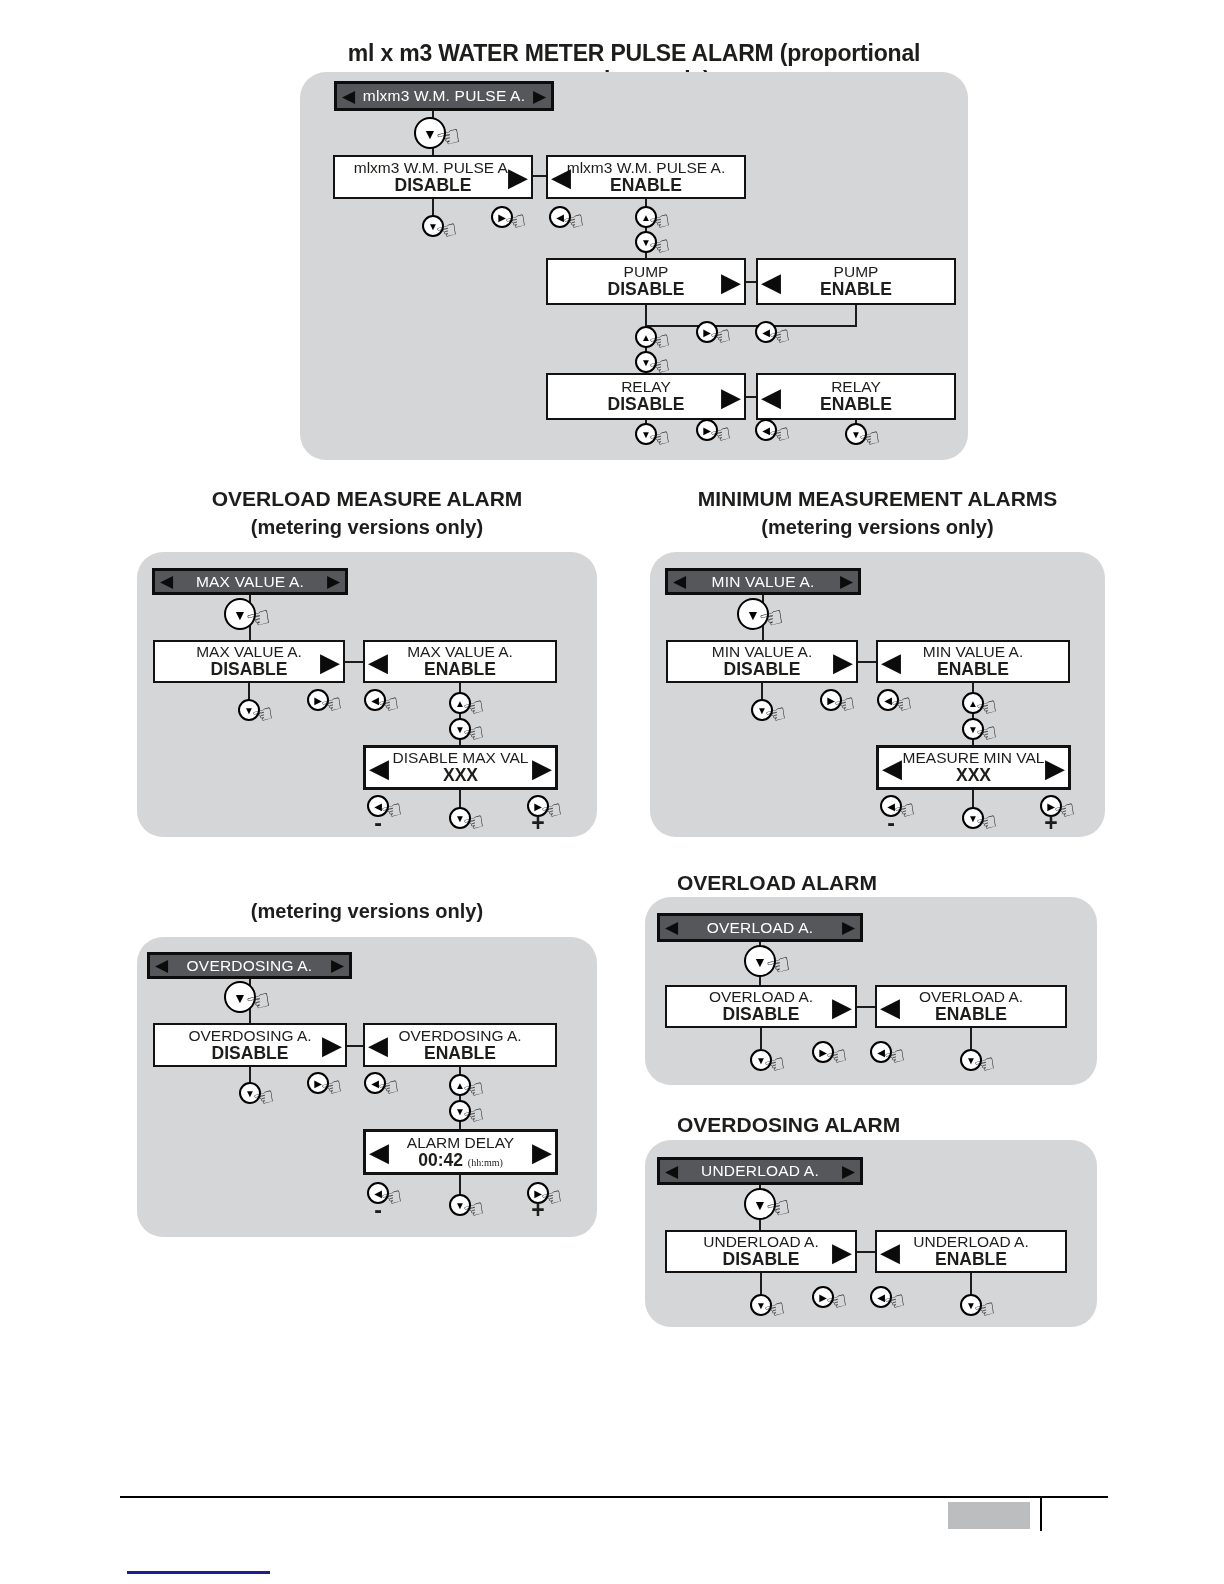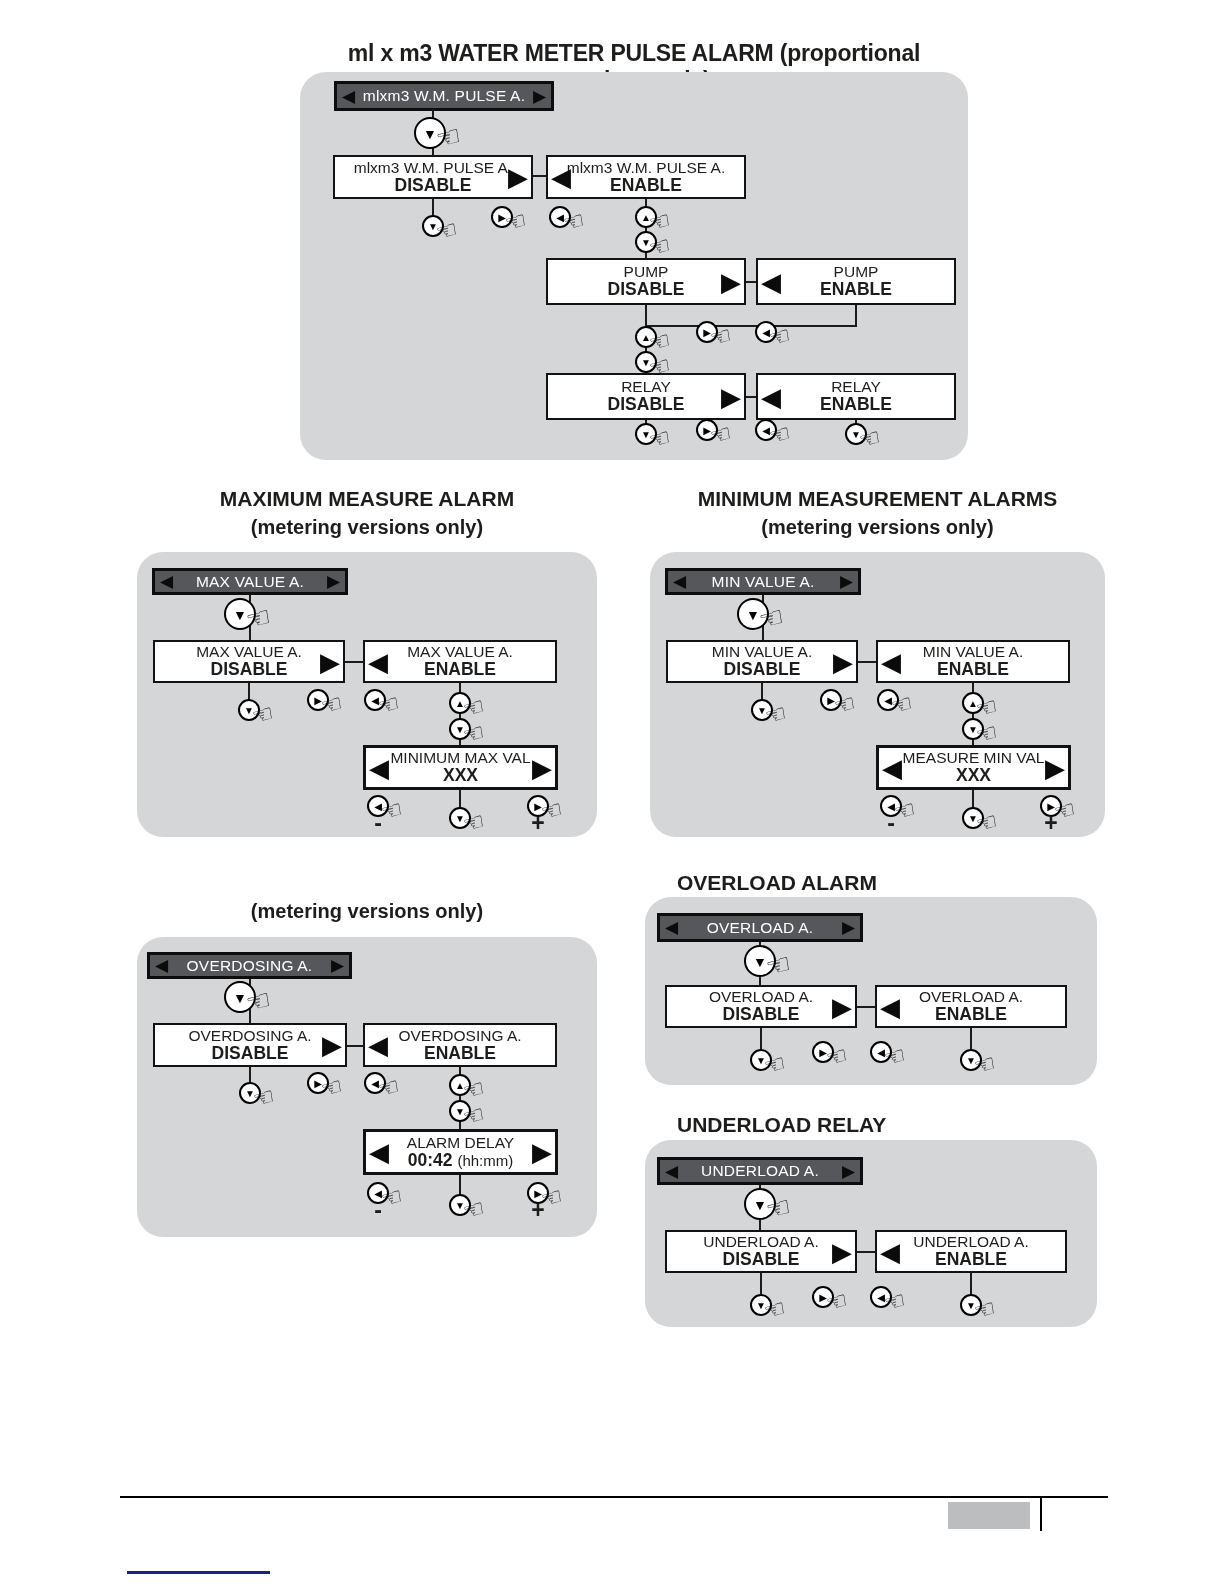--- a/index.html
+++ b/index.html
@@ -17,21 +17,21 @@
   .lcdhead .hl{flex:1;text-align:center;letter-spacing:0.2px;}
   .mbox{position:absolute;background:#fff;border:2.5px solid #121212;box-sizing:border-box;
         display:flex;flex-direction:column;align-items:center;justify-content:center;
         line-height:1.12;z-index:2;}
   .mbox .l1{font-size:15.5px;}
   .mbox .l2{font-size:17.5px;font-weight:bold;}
   .mbox .side{position:absolute;top:50%;transform:translateY(-50%);font-size:26px;line-height:1;color:#0b0b0b;}
   .mbox .sr{right:3px;}
   .mbox .sl{left:3px;}
   .vbox{border-width:3px;}
-  .vbox .l2 i{font-style:normal;font-weight:normal;font-size:15px;}
+  .vbox .l2 i{font-style:normal;font-weight:normal;font-size:10px;font-family:Liberation Serif, serif;}
   .vl{position:absolute;width:2px;background:#1c1c1c;z-index:1;}
   .hl2{position:absolute;height:2px;background:#1c1c1c;z-index:1;}
   .hbtn{position:absolute;z-index:3;width:22px;height:22px;}
   .hbtn .c{display:flex;width:100%;height:100%;border-radius:50%;background:#fff;
            border:2px solid #000;box-sizing:border-box;align-items:center;justify-content:center;}
   .hbtn .c b{font-style:normal;font-weight:normal;font-size:10px;line-height:1;color:#000;transform:translateY(0.5px);}
   .hbtn .hand{position:absolute;left:14px;top:4px;font-size:24px;line-height:1;color:#111;
               font-family:"DejaVu Sans",sans-serif;transform:rotate(-14deg);}
   .hbtn.big{width:32px;height:32px;}
   .hbtn.big .c{border-width:2.5px;}
@@ -183,21 +183,21 @@
       <span class="hand">☜</span>
     </span>
     <span class="hbtn" style="left:545px;top:351px;">
       <i class="c">
           <b>▼</b>
         </i>
       <span class="hand">☜</span>
     </span>
   </div>
 
-  <div class="stitle" style="left:137px;top:487px;width:460px;">MAXIMUM MEASURE ALARM</div>
+  <div class="stitle" style="left:137px;top:487px;width:460px;">OVERLOAD MEASURE ALARM</div>
   <div class="ssub" style="left:137px;top:516px;width:460px;">(metering versions only)</div>
 
   <div class="panel" style="left:137px;top:552px;width:460px;height:285px;">
     <div class="lcdhead" style="left:15px;top:16px;width:196px;height:27px;">
       <span class="ha">◀</span>
       <span class="hl">MAX VALUE A.</span>
       <span class="ha">▶</span>
     </div>
     <i class="vl" style="left:112px;top:43px;height:45px;"></i>
     <span class="hbtn big" style="left:87px;top:46px;">
@@ -247,21 +247,21 @@
       <span class="hand">☜</span>
     </span>
     <span class="hbtn" style="left:312px;top:166px;">
       <i class="c">
           <b>▼</b>
         </i>
       <span class="hand">☜</span>
     </span>
 
     <div class="mbox vbox" style="left:226px;top:193px;width:195px;height:45px;">
-      <span class="l1">MINIMUM MAX VAL</span>
+      <span class="l1">DISABLE MAX VAL</span>
       <span class="l2">XXX</span>
       <span class="side sl">◀</span>
       <span class="side sr">▶</span>
     </div>
 
     <i class="vl" style="left:322px;top:238px;height:18px;"></i>
     <span class="hbtn" style="left:230px;top:243px;">
       <i class="c">
           <b>◀</b>
         </i>
@@ -517,21 +517,21 @@
       <span class="hand">☜</span>
     </span>
     <span class="hbtn" style="left:315px;top:152px;">
       <i class="c">
           <b>▼</b>
         </i>
       <span class="hand">☜</span>
     </span>
   </div>
 
-  <div class="ltitle" style="left:677px;top:1113px;">UNDERLOAD RELAY</div>
+  <div class="ltitle" style="left:677px;top:1113px;">OVERDOSING ALARM</div>
 
   <div class="panel" style="left:645px;top:1140px;width:452px;height:187px;">
     <div class="lcdhead" style="left:12px;top:17px;width:206px;height:28px;">
       <span class="ha">◀</span>
       <span class="hl">UNDERLOAD A.</span>
       <span class="ha">▶</span>
     </div>
     <i class="vl" style="left:114px;top:45px;height:45px;"></i>
     <span class="hbtn big" style="left:99px;top:48px;">
       <i class="c">

